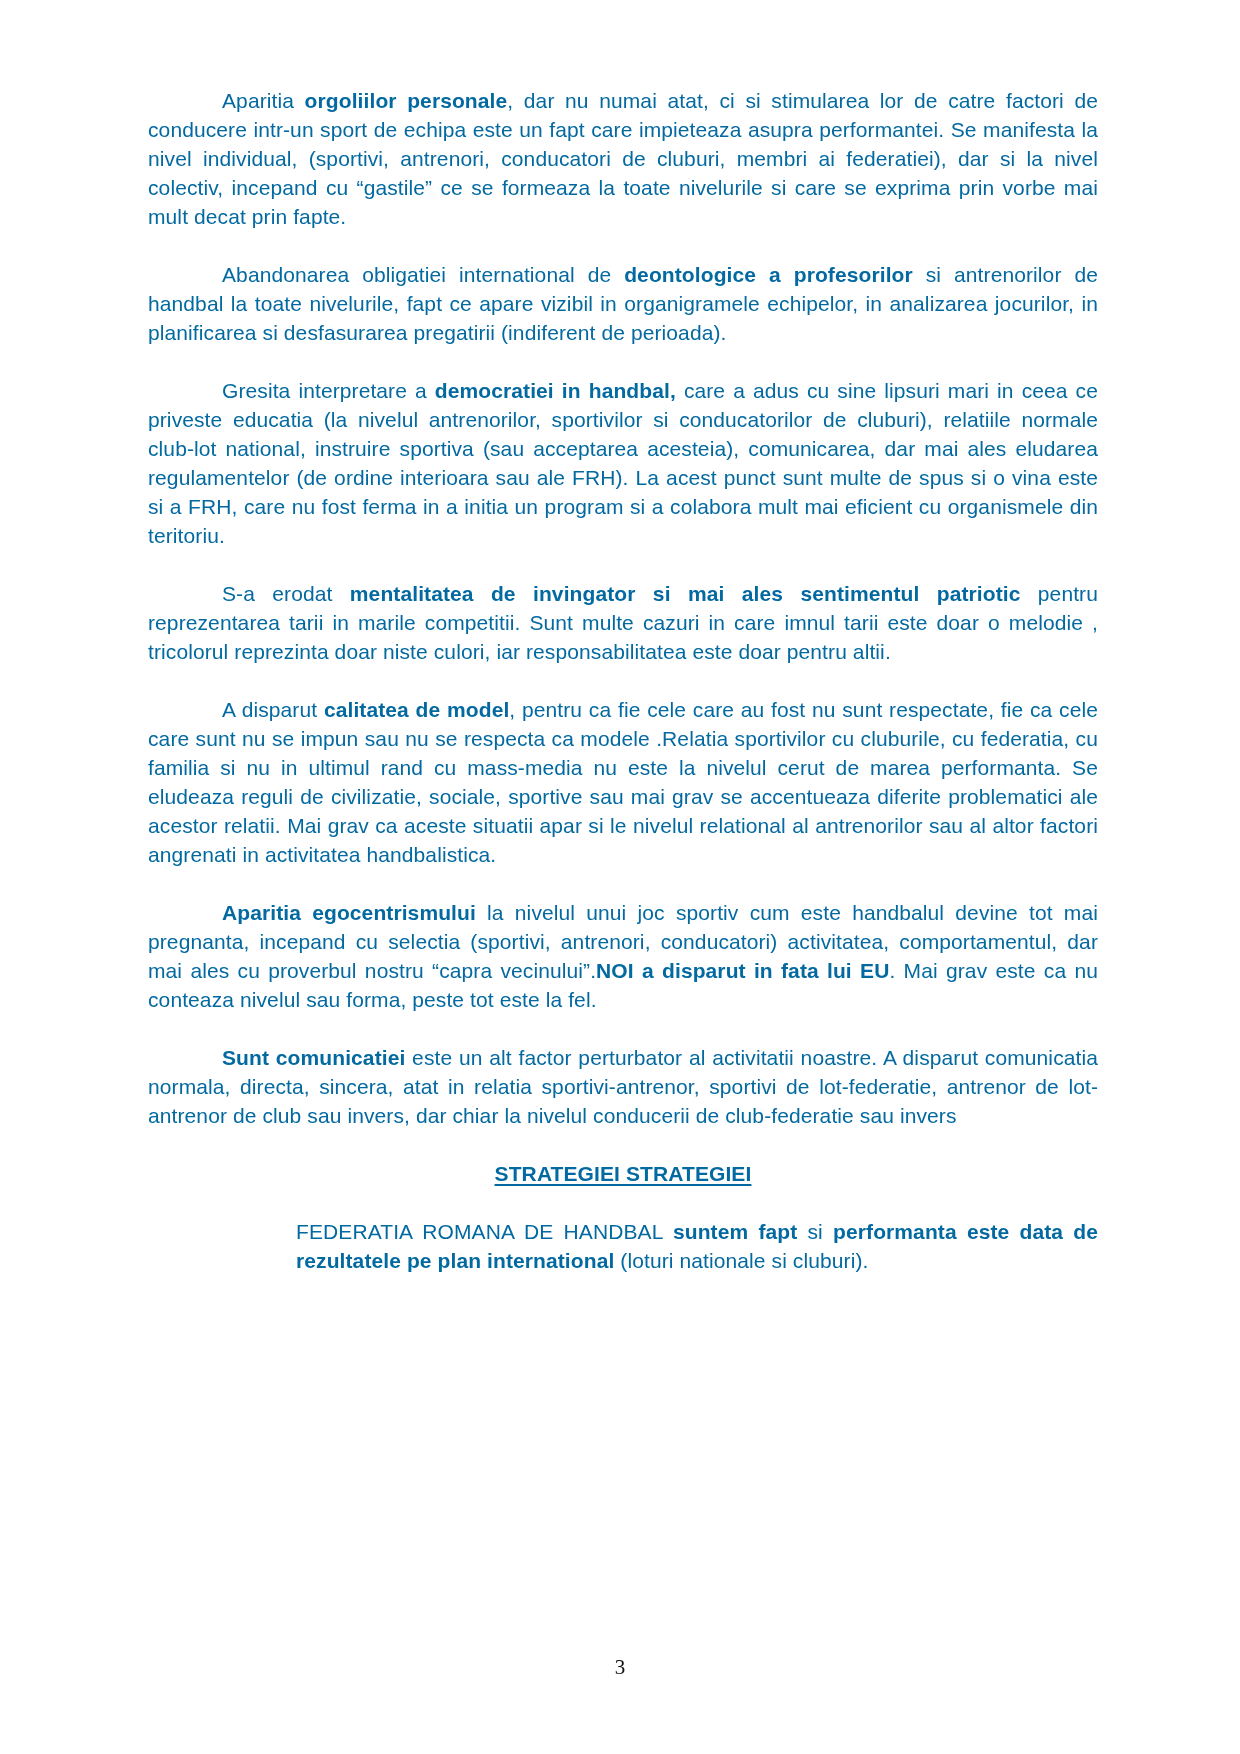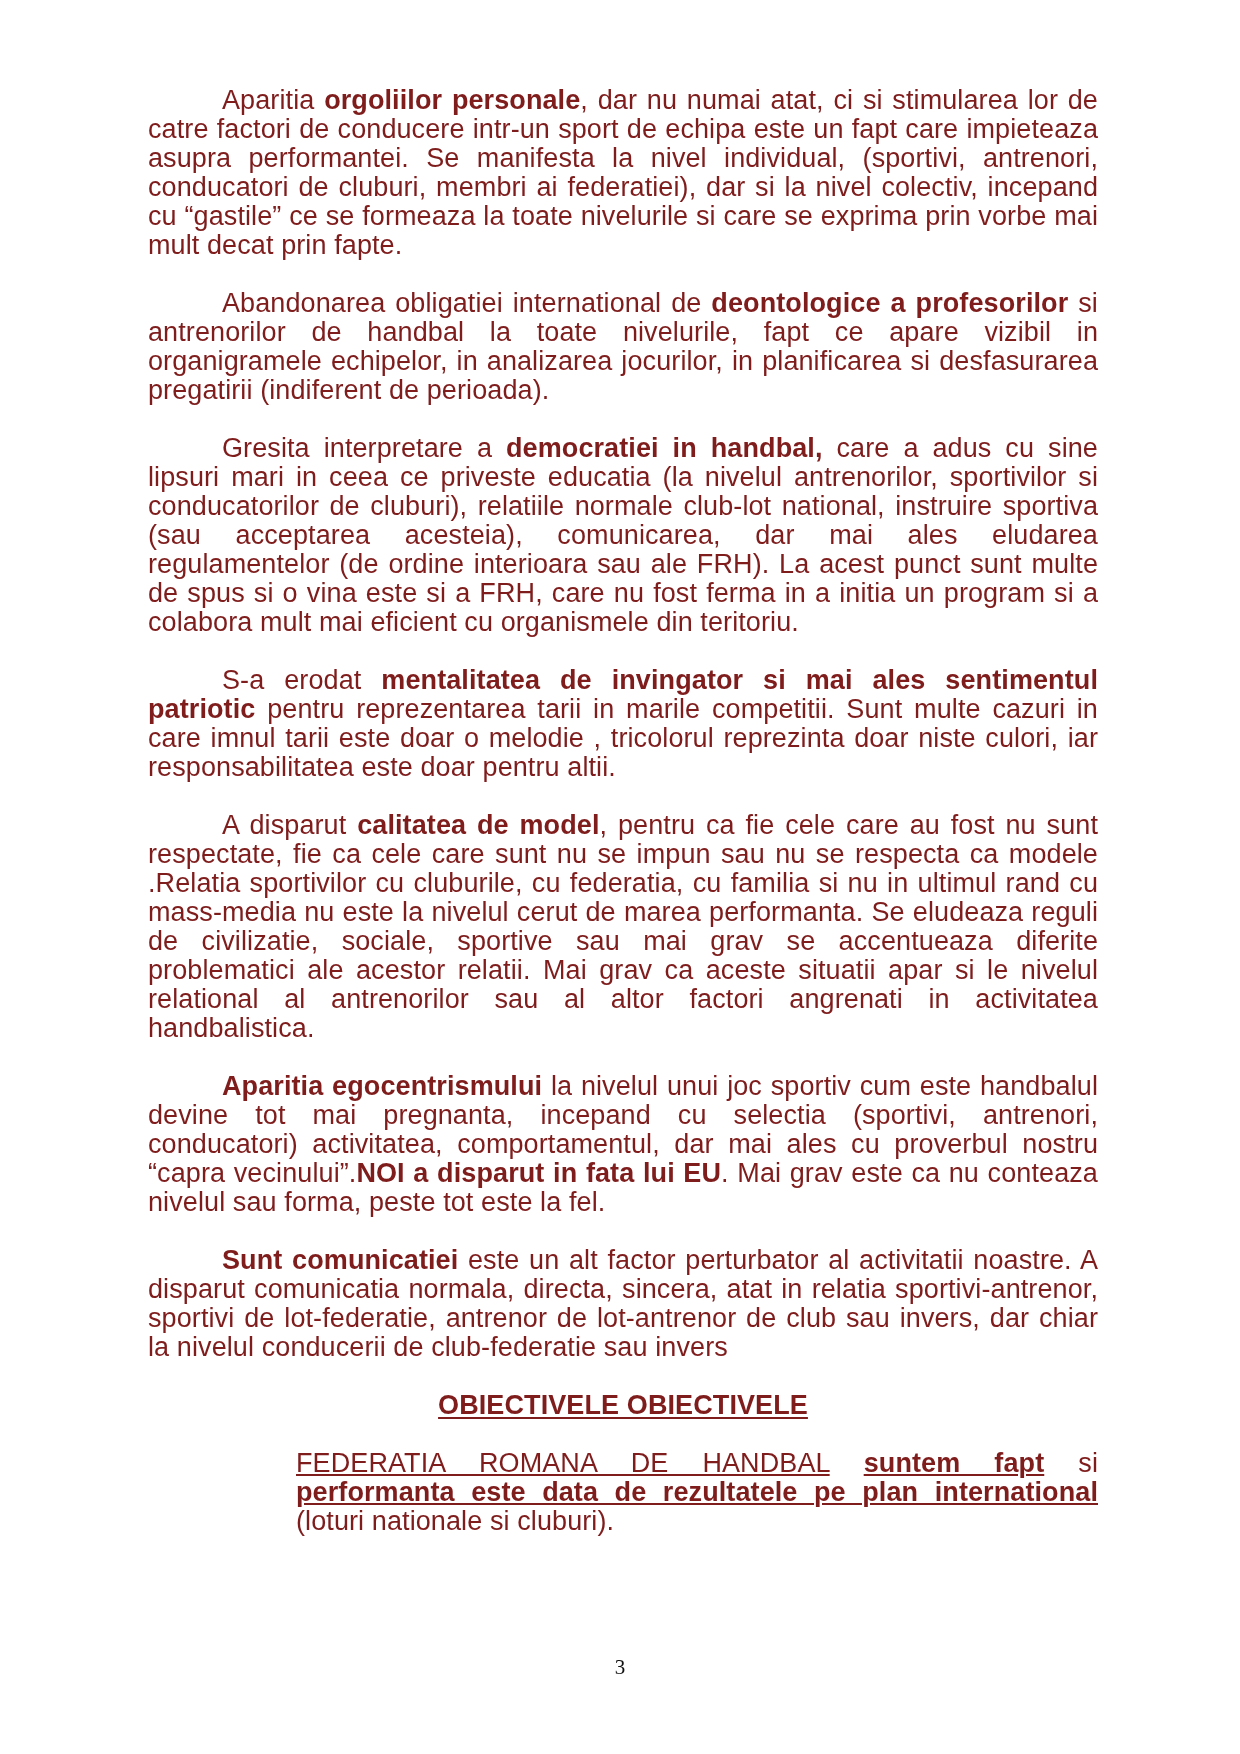--- a/index.html
+++ b/index.html
@@ -3,29 +3,29 @@
   <meta charset="utf-8">
   <style>
     html, body { margin: 0; padding: 0; background: #ffffff; }
     body { width: 1240px; height: 1754px; position: relative; overflow: hidden; }
     .page {
       position: absolute;
       left: 148px;
       top: 86px;
       width: 950px;
       font-family: "Liberation Sans", sans-serif;
-      font-size: 27px;
+      font-size: 21px;
       line-height: 29px;
-      color: #7f1d1d;
+      color: #0369a1;
       letter-spacing: 0.1px;
     }
     .para { text-align: justify; margin: 0 0 29px 0; text-indent: 74px; }
     .para.noindent { text-indent: 0; }
     b { font-weight: bold; }
-    .ul { text-decoration: underline; text-decoration-thickness: 2px; text-underline-offset: 2px; }
+    .ul { text-decoration-thickness: 2px; text-underline-offset: 2px; }
     .heading {
       text-align: center;
       font-weight: bold;
       text-decoration: underline;
       text-decoration-thickness: 2px;
       text-underline-offset: 3px;
       margin: 0 0 29px 0;
       padding-left: 0;
     }
     .block-quote {
@@ -56,20 +56,20 @@
   <p class="para"><span>Gresita interpretare a </span><b>democratiei in handbal,</b><span> care a adus cu sine lipsuri mari in ceea ce priveste educatia (la nivelul antrenorilor, sportivilor si conducatorilor de cluburi), relatiile normale club-lot national, instruire sportiva (sau acceptarea acesteia), comunicarea, dar mai ales eludarea regulamentelor (de ordine interioara sau ale FRH). La acest punct sunt multe de spus si o vina este si a FRH, care nu fost ferma in a initia un program si a colabora mult mai eficient cu organismele din teritoriu.</span></p>
 
   <p class="para"><span>S-a erodat </span><b>mentalitatea de invingator si mai ales sentimentul patriotic</b><span> pentru reprezentarea tarii in marile competitii. Sunt multe cazuri in care imnul tarii este doar o melodie , tricolorul reprezinta doar niste culori, iar responsabilitatea este doar pentru altii.</span></p>
 
   <p class="para"><span>A disparut </span><b>calitatea de model</b><span>, pentru ca fie cele care au fost nu sunt respectate, fie ca cele care sunt nu se impun sau nu se respecta ca modele .Relatia sportivilor cu cluburile, cu federatia, cu familia si nu in ultimul rand cu mass-media nu este la nivelul cerut de marea performanta. Se eludeaza reguli de civilizatie, sociale, sportive sau mai grav se accentueaza diferite problematici ale acestor relatii. Mai grav ca aceste situatii apar si le nivelul relational al antrenorilor sau al altor factori angrenati in activitatea handbalistica.</span></p>
 
   <p class="para"><span></span><b>Aparitia egocentrismului</b><span> la nivelul unui joc sportiv cum este handbalul devine tot mai pregnanta, incepand cu selectia (sportivi, antrenori, conducatori) activitatea, comportamentul, dar mai ales cu proverbul nostru “capra vecinului”.</span><b>NOI a disparut in fata lui EU</b><span>. Mai grav este ca nu conteaza nivelul sau forma, peste tot este la fel.</span></p>
 
   <p class="para"><span></span><b>Sunt comunicatiei</b><span> este un alt factor perturbator al activitatii noastre. A disparut comunicatia normala, directa, sincera, atat in relatia  sportivi-antrenor, sportivi de lot-federatie, antrenor de lot-antrenor de club sau invers, dar chiar la nivelul conducerii de club-federatie sau invers</span></p>
 
-  <p class="heading">OBIECTIVELE OBIECTIVELE</p>
+  <p class="heading">STRATEGIEI STRATEGIEI</p>
 
 
   <p class="block-quote"><span class="ul">FEDERATIA ROMANA DE HANDBAL</span> <b class="ul">suntem fapt</b><span> si </span><b class="ul">performanta este data de rezultatele pe plan international</b><span> (loturi nationale si cluburi).</span></p>
 
 </div>
 
 <div class="page-number">3</div>
 
 </body></html>

